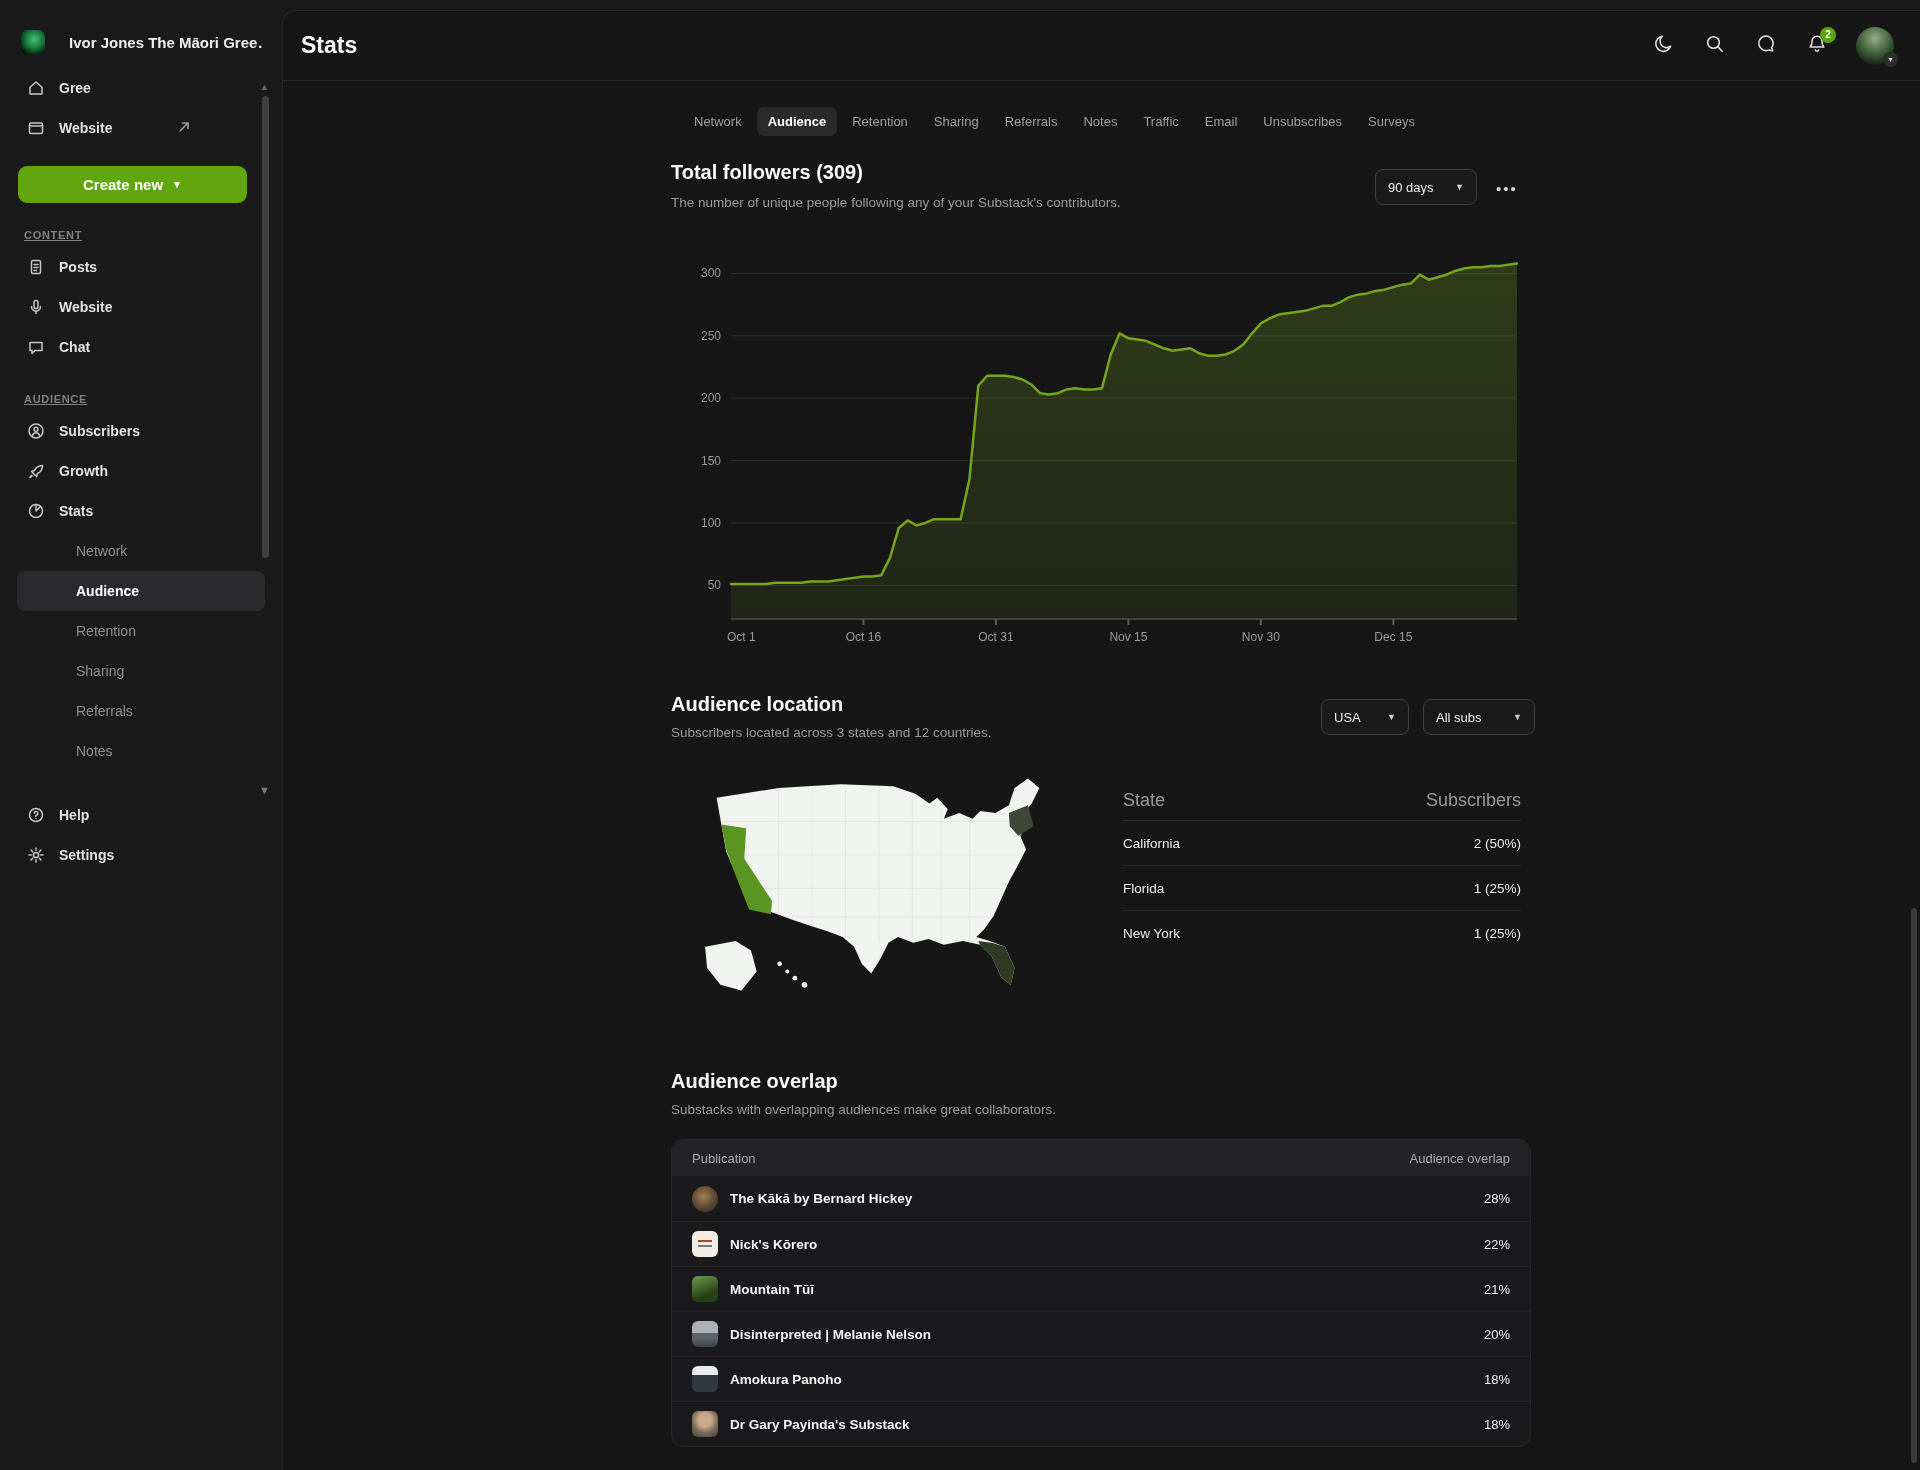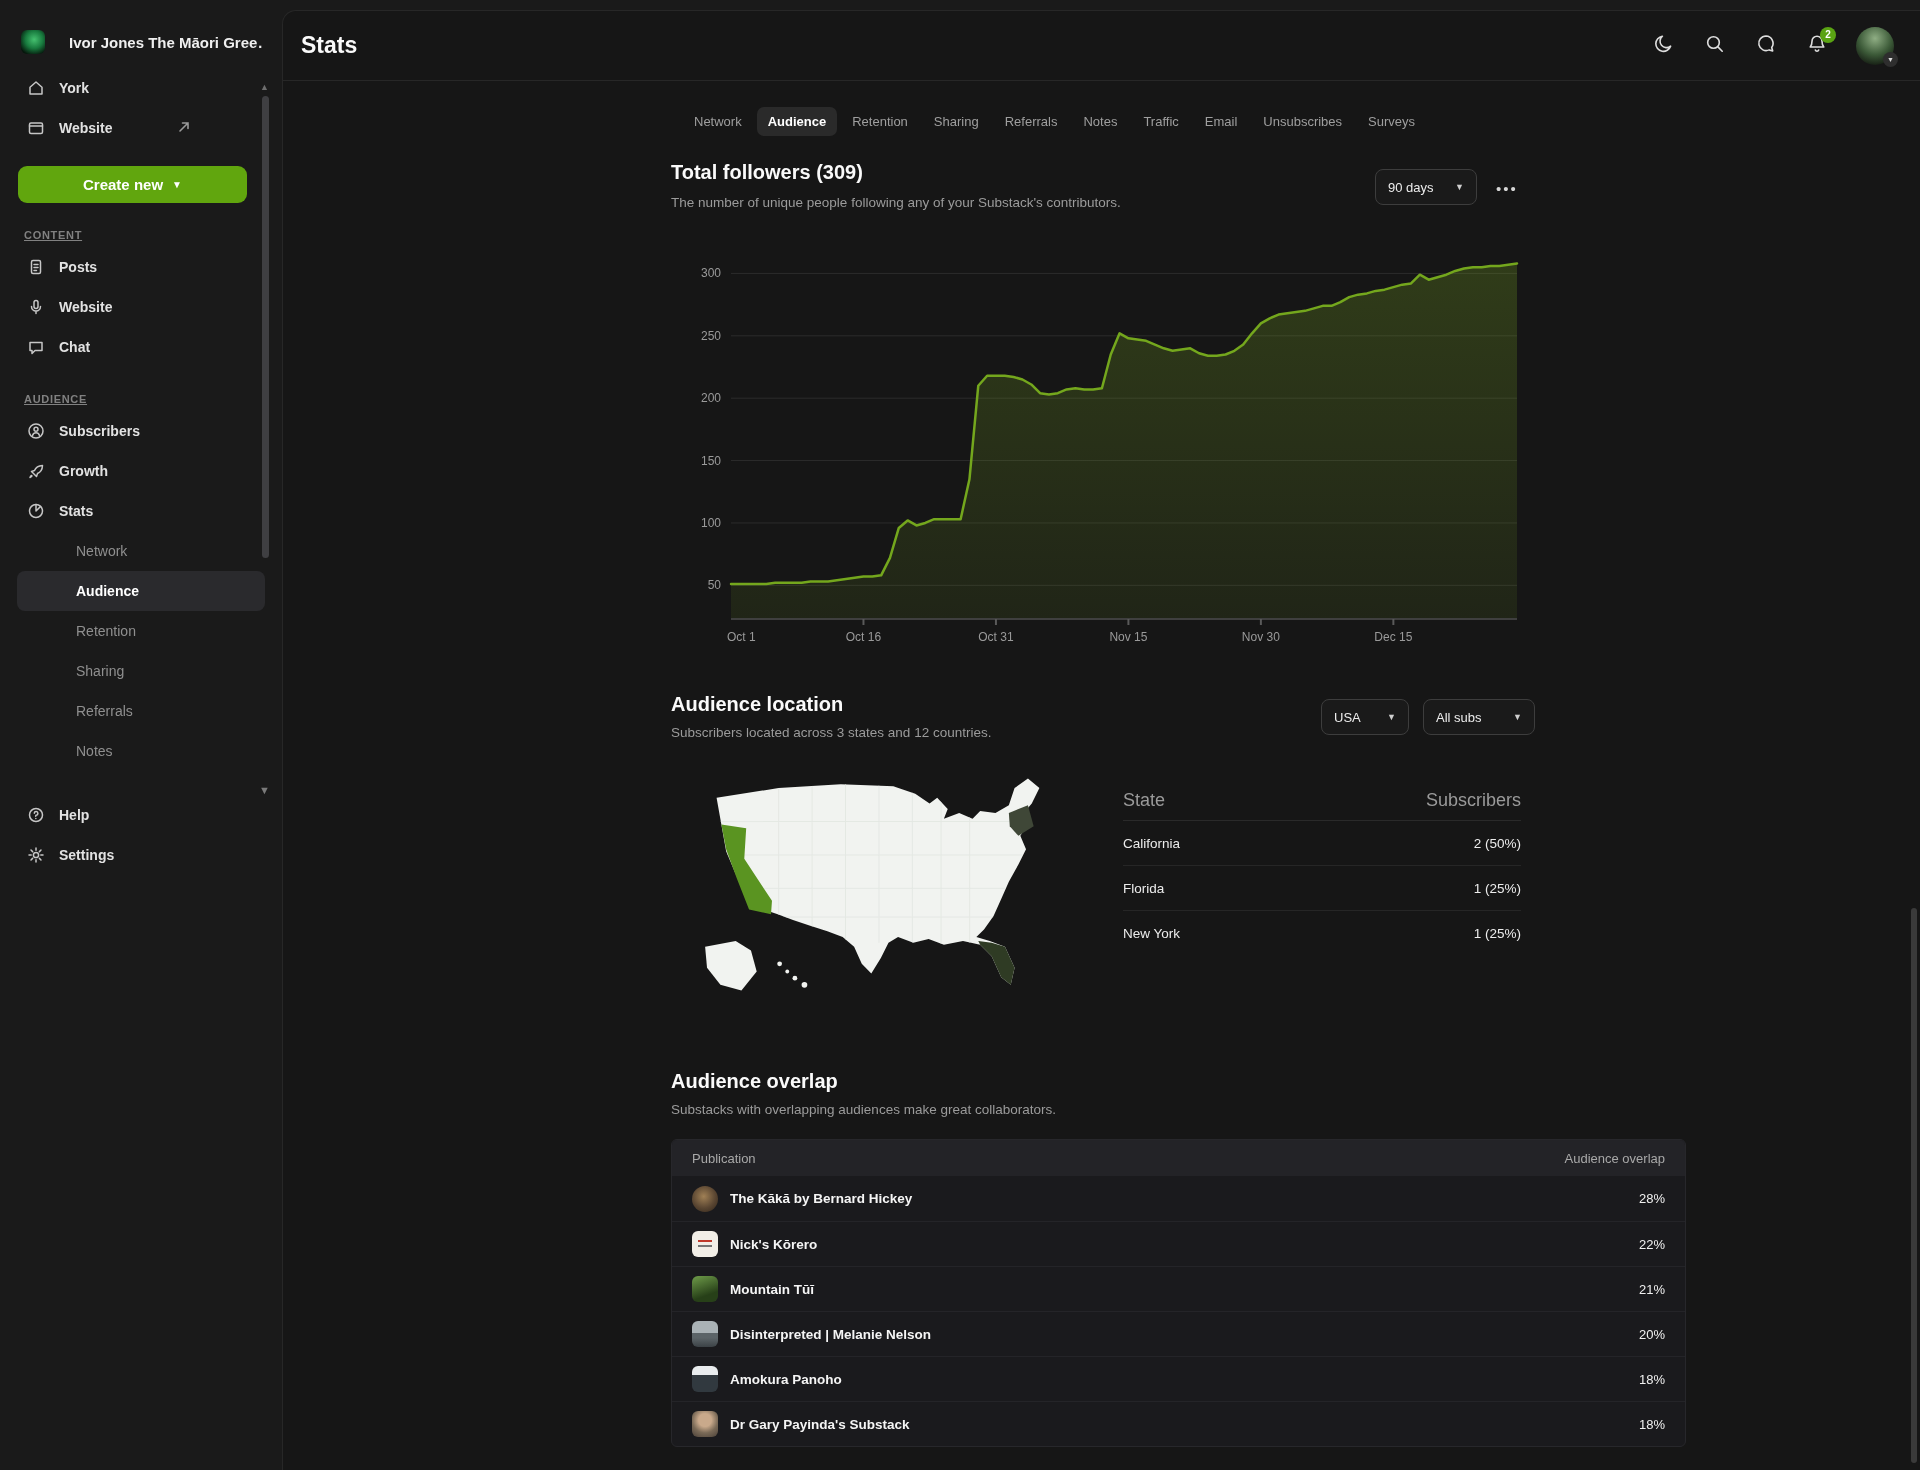--- a/index.html
+++ b/index.html
@@ -72,22 +72,22 @@
 
   
   .states-table { position:absolute; left:840px; top:770px; width:398px; }
   .states-head { display:flex; justify-content:space-between; align-items:center; height:40px;
     color:#9a9a9a; font-size:18px; border-bottom:1px solid #2a2a2a; }
   .state-row { display:flex; justify-content:space-between; align-items:center; height:45px;
     color:#ececec; font-size:13.5px; border-bottom:1px solid #262626; }
   .state-row:last-child { border-bottom:none; }
 
   
-  .overlap-table { position:absolute; left:388px; top:1128px; width:1015px; background:#1a1a1d;
-    border:1px solid #27272b; border-radius:6px; overflow:hidden; }
+  .overlap-table { position:absolute; left:388px; top:1128px; width:860px; background:#1a1a1d;
+    border:1px solid #27272b; border-radius:12px; overflow:hidden; }
   .overlap-head { display:flex; justify-content:space-between; align-items:center; height:36px; background:#232327;
     padding:0 20px; color:#a8a8a8; font-size:13px; }
   .pub-row { display:flex; align-items:center; height:45px; padding:0 20px; border-top:1px solid #242428; cursor:pointer; }
   .pub-row:first-of-type { border-top:none; }
   .pub-name { color:#f5f5f5; font-size:13.5px; font-weight:600; margin-left:12px; }
   .pub-val { margin-left:auto; color:#f0f0f0; font-size:13px; }
   .av { width:26px; height:26px; border-radius:6px; flex:0 0 auto; }
   .av0 { border-radius:50%; background:radial-gradient(circle at 45% 40%, #a08055, #5a4632 55%, #2e2318); }
   .av1 { background:#f2eee7; position:relative; }
   .av1::after { content:""; position:absolute; left:6px; top:9px; width:14px; height:2px; background:#c0392b;
@@ -109,21 +109,21 @@
       <span class="ws-avatar"></span>
       <span class="ws-name">Ivor Jones The Māori Gree…</span>
     </div>
 
     <div class="nav-item">
       <span class="nicon">
           <svg viewBox="0 0 18 18">
             <path d="M3 8.2 9 3l6 5.2V15H3Z"></path>
           </svg>
         </span>
-      <span class="nlabel">York</span>
+      <span class="nlabel">Gree</span>
     </div>
     <div class="nav-item">
       <span class="nicon">
           <svg viewBox="0 0 18 18">
             <rect x="2.5" y="4" width="13" height="10.5" rx="1.5"></rect>
             <path d="M2.5 7h13"></path>
           </svg>
         </span>
       <span class="nlabel">Website</span>
       <span class="ext-arrow"><svg viewBox="0 0 16 16">

